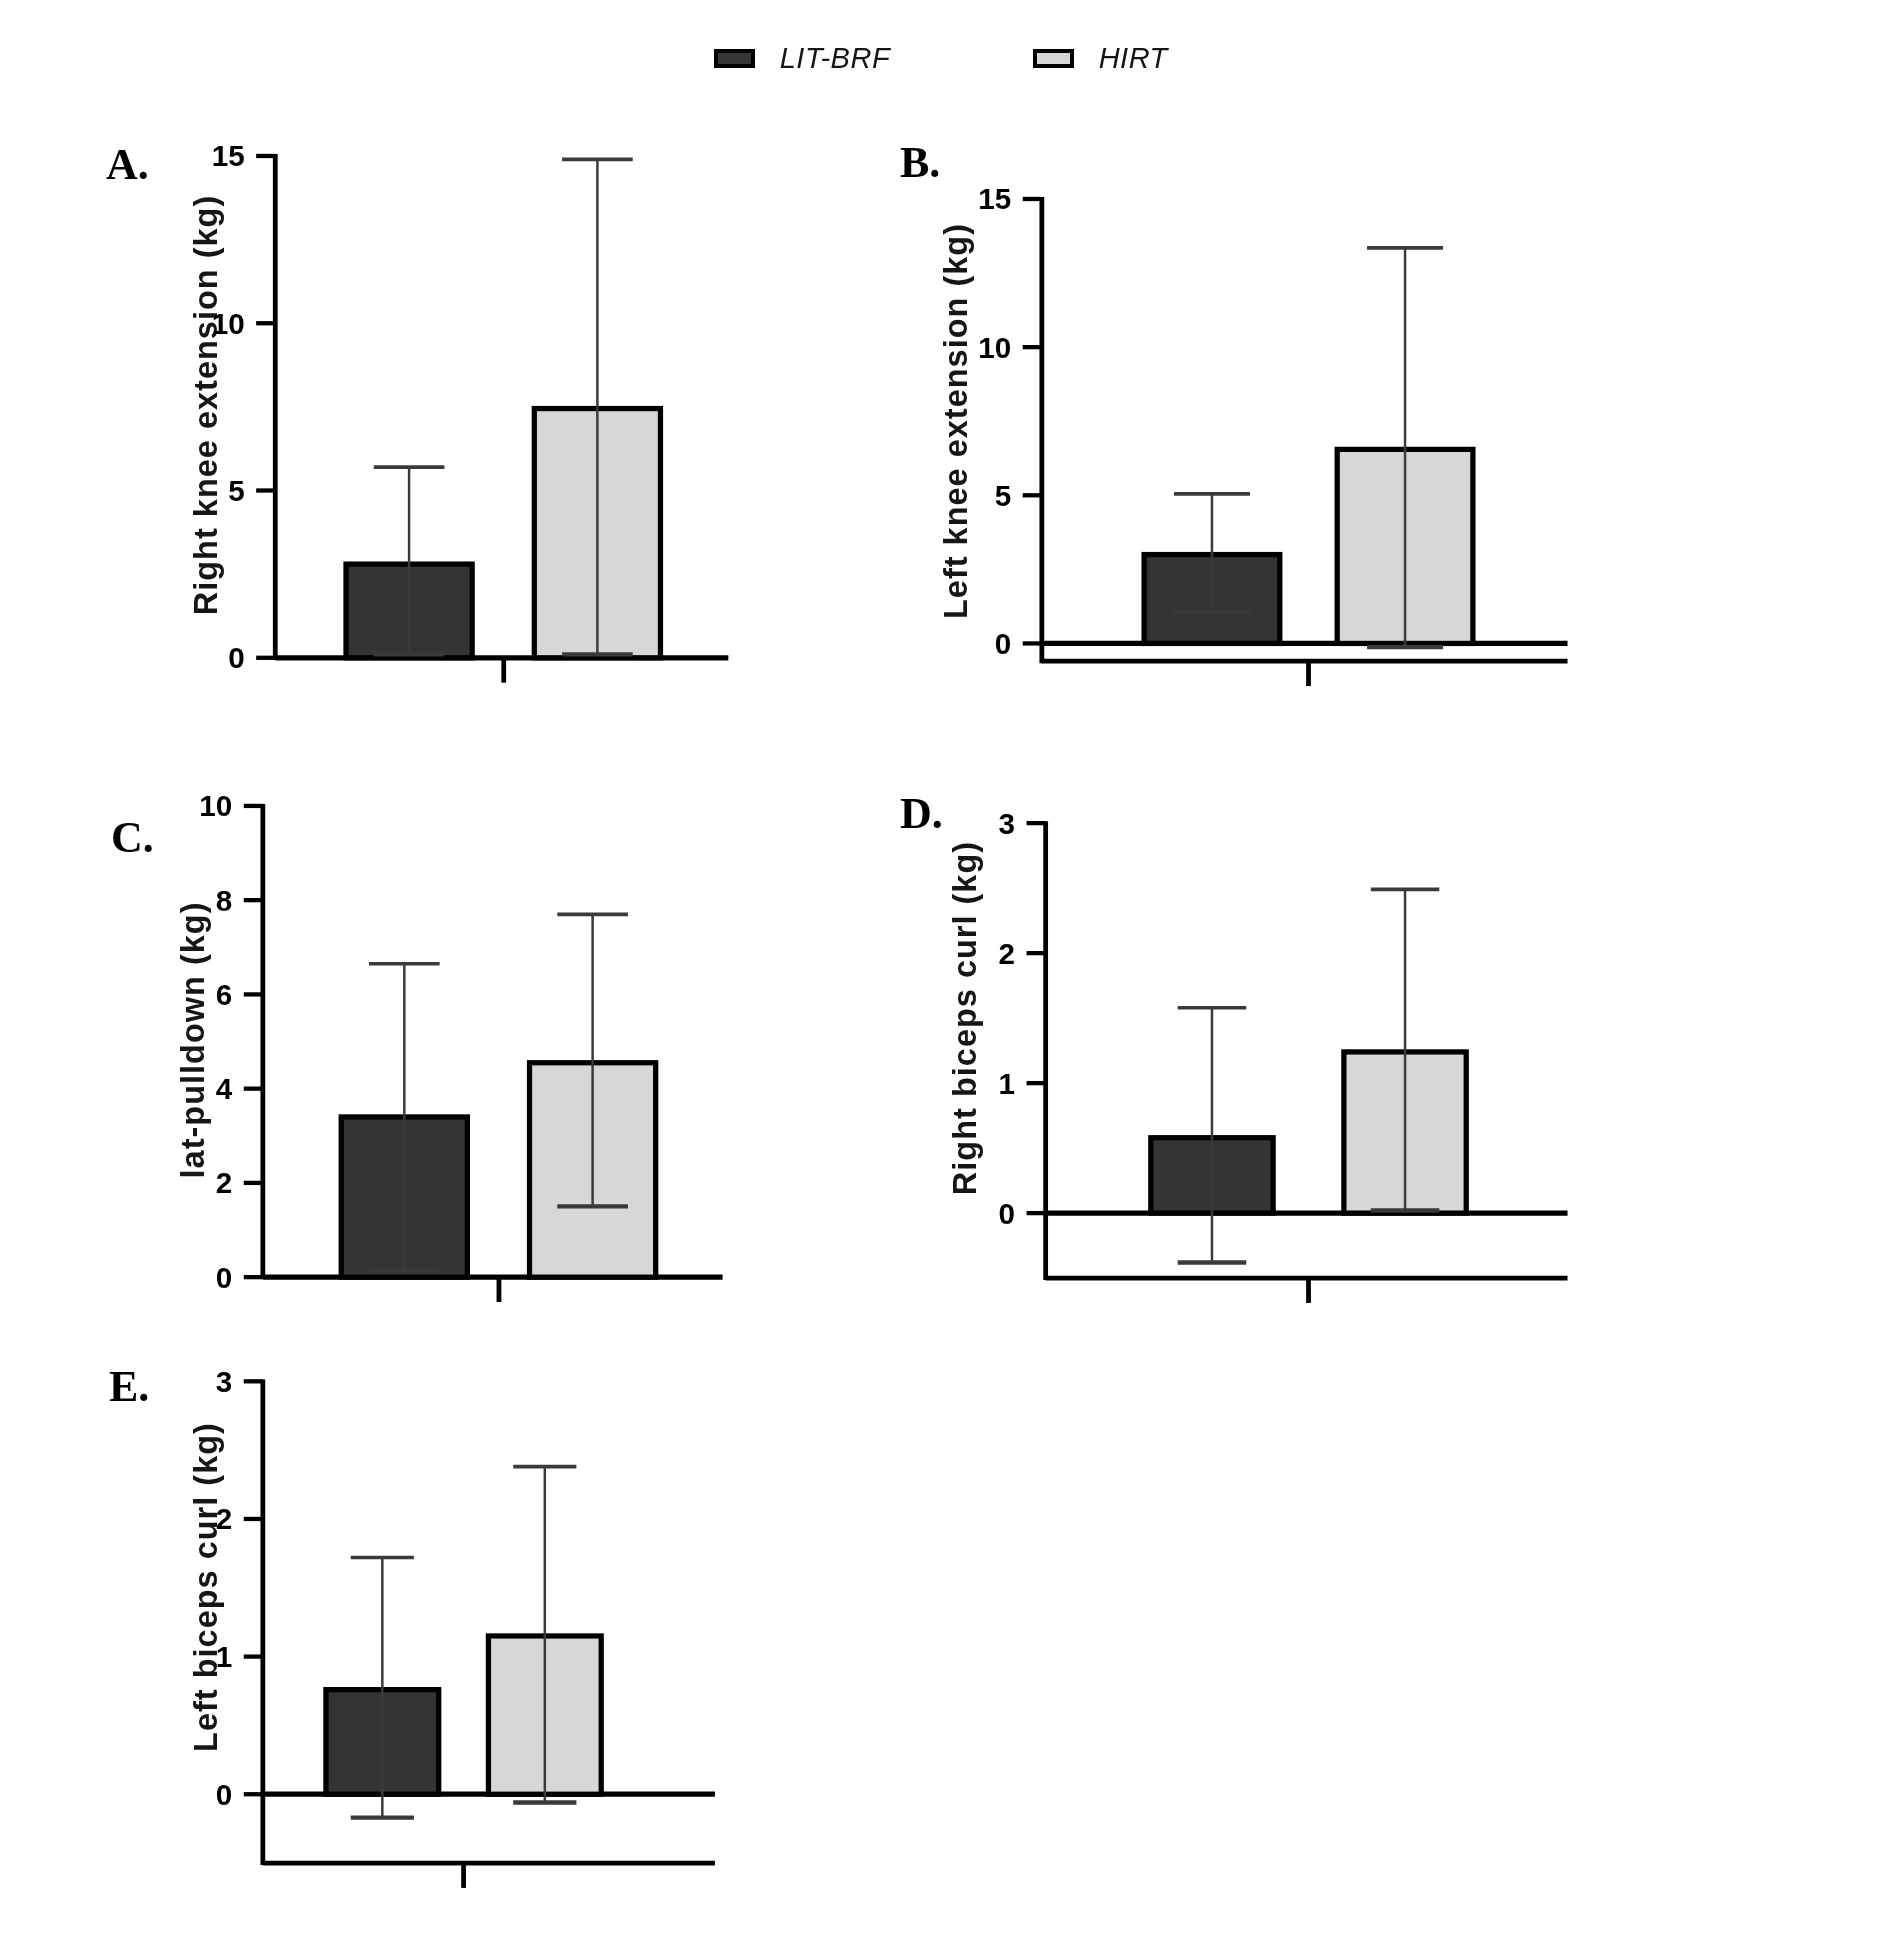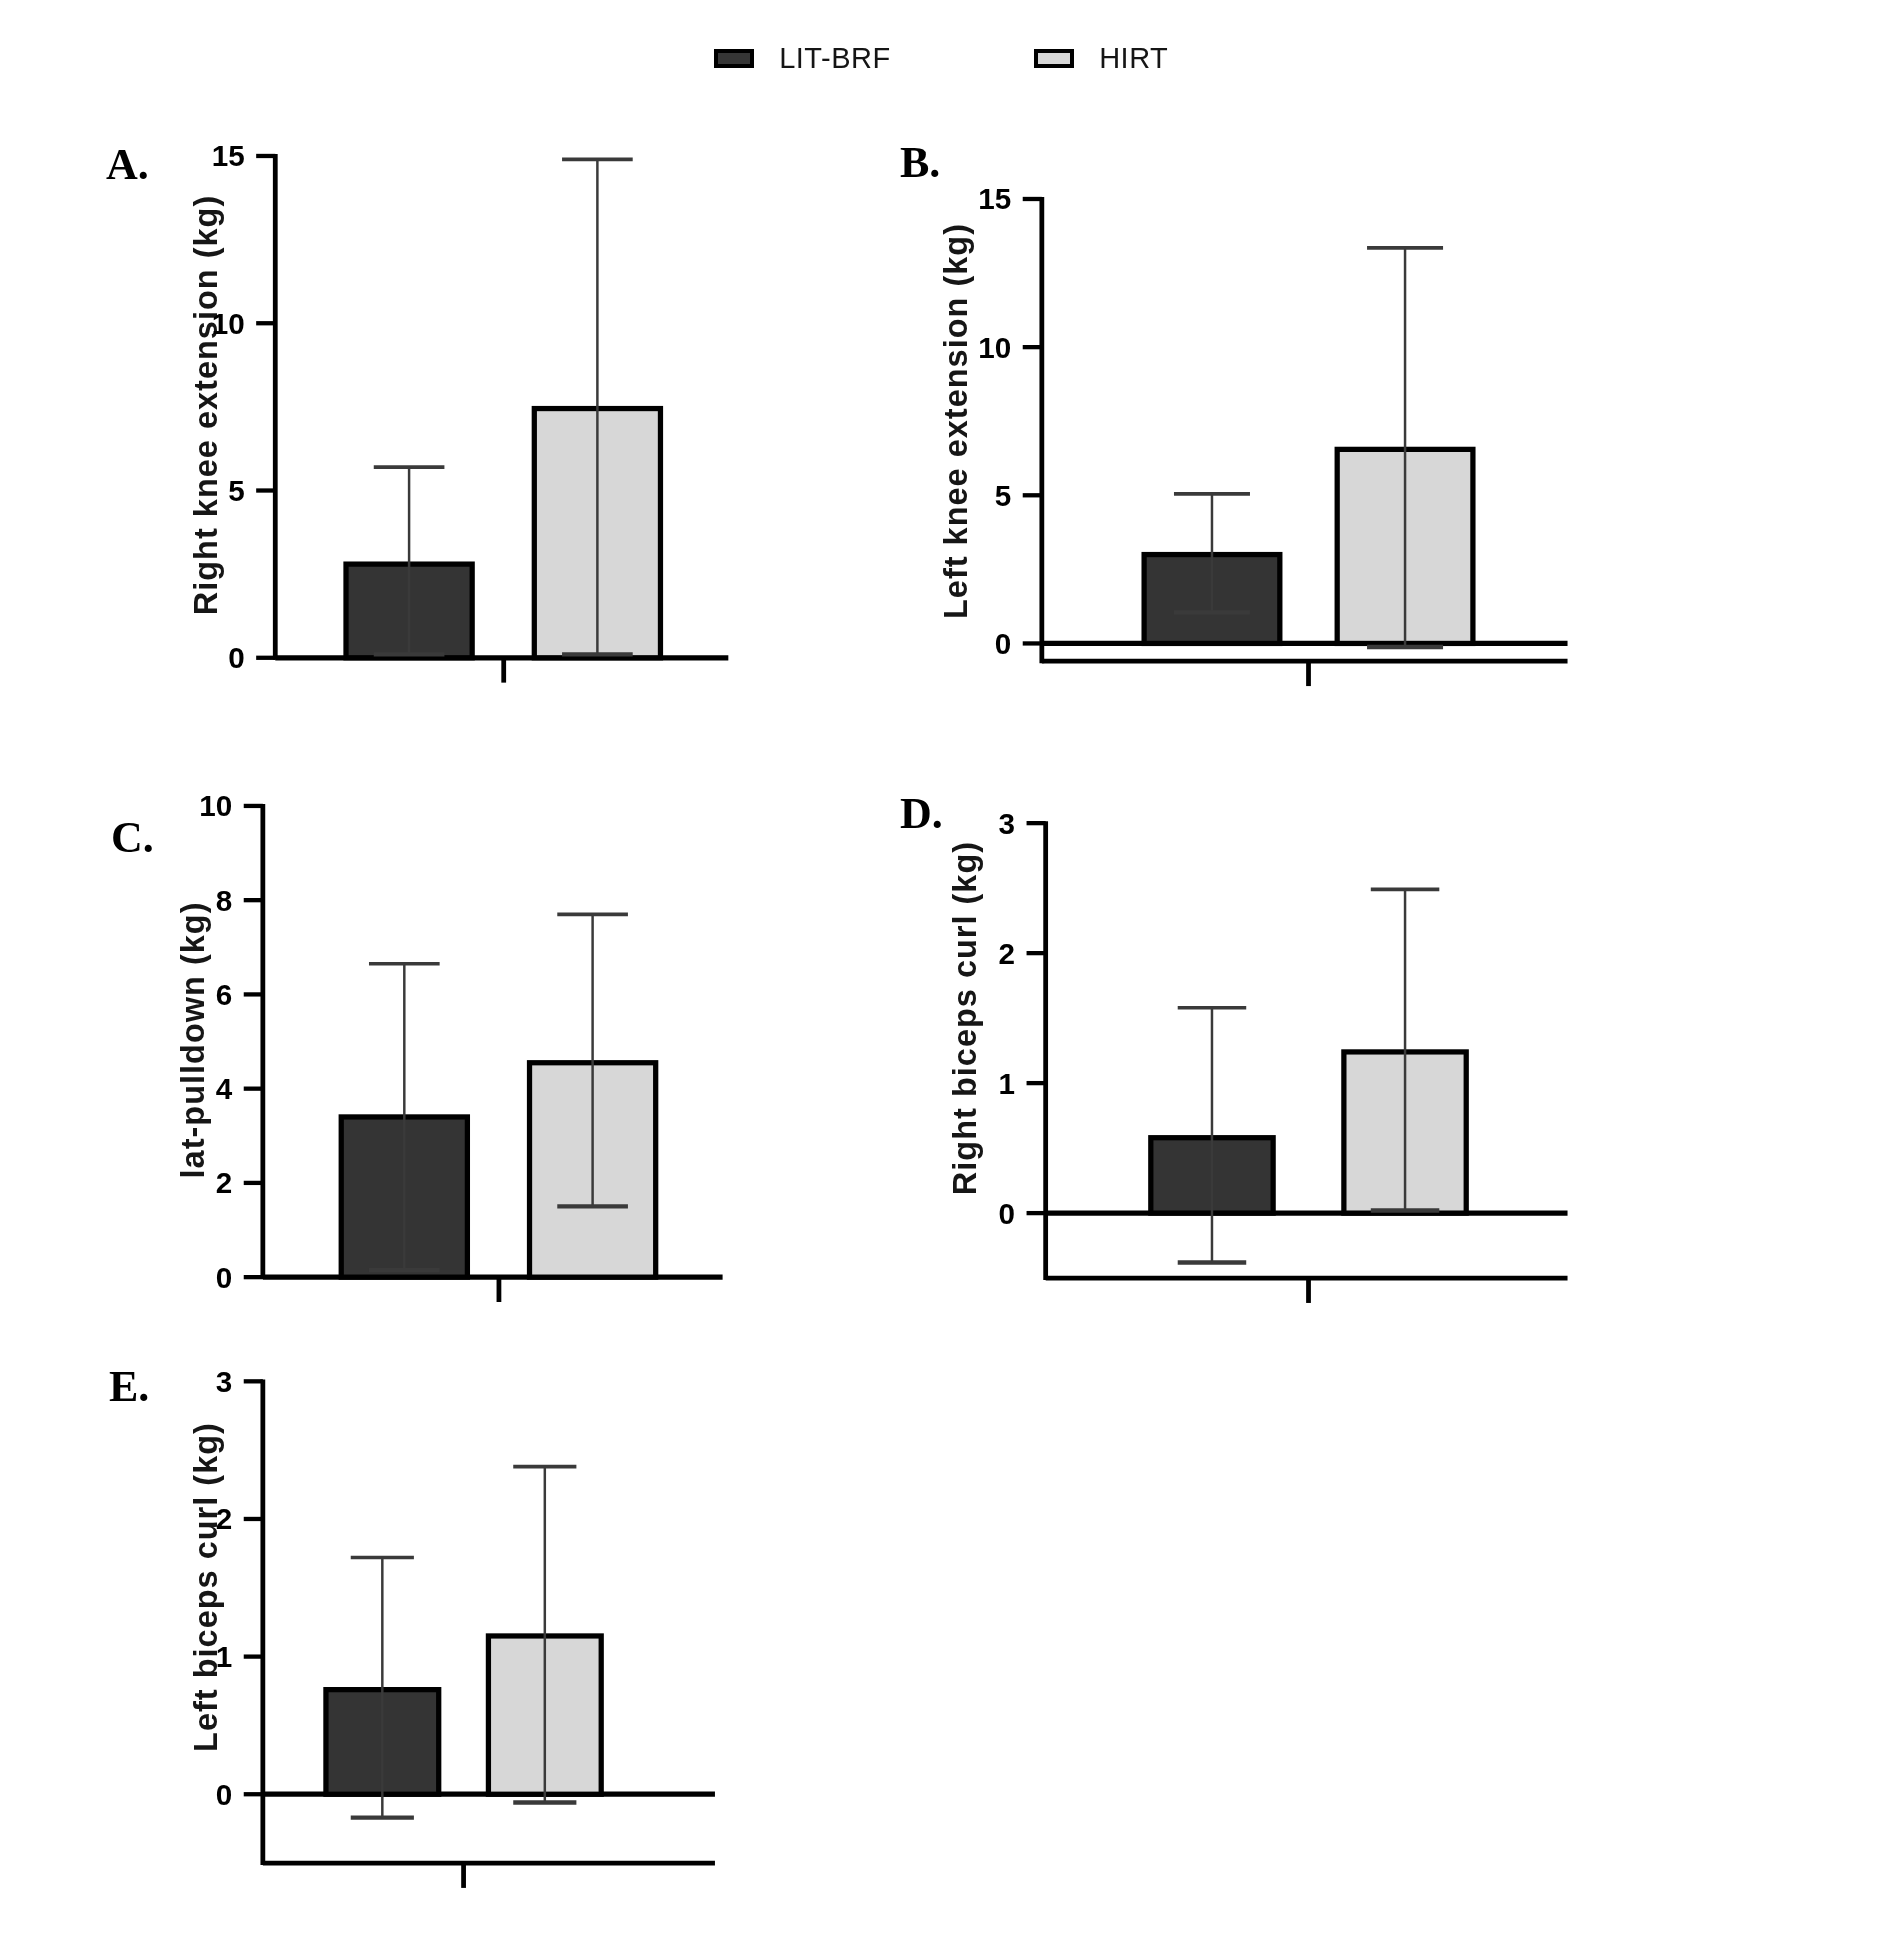--- a/index.html
+++ b/index.html
@@ -9,20 +9,21 @@
     position: relative;
     font-family: "Liberation Sans", sans-serif;
     overflow: hidden;
   }
   #figure-canvas { position: absolute; left: 0; top: 0; }
 
   .legend {
     position: absolute; top: 42px; left: 0; width: 1882px;
     display: flex; justify-content: center; gap: 143px;
     pointer-events: none;
+    font-style: italic;
   }
   .legend-item { display: flex; align-items: center; gap: 25px; }
   .legend-swatch {
     width: 32.5px; height: 11.5px;
     border: 4.8px solid #000;
   }
   .legend-label {
     font-size: 29px; color: #151515; letter-spacing: 0.5px;
   }
 

